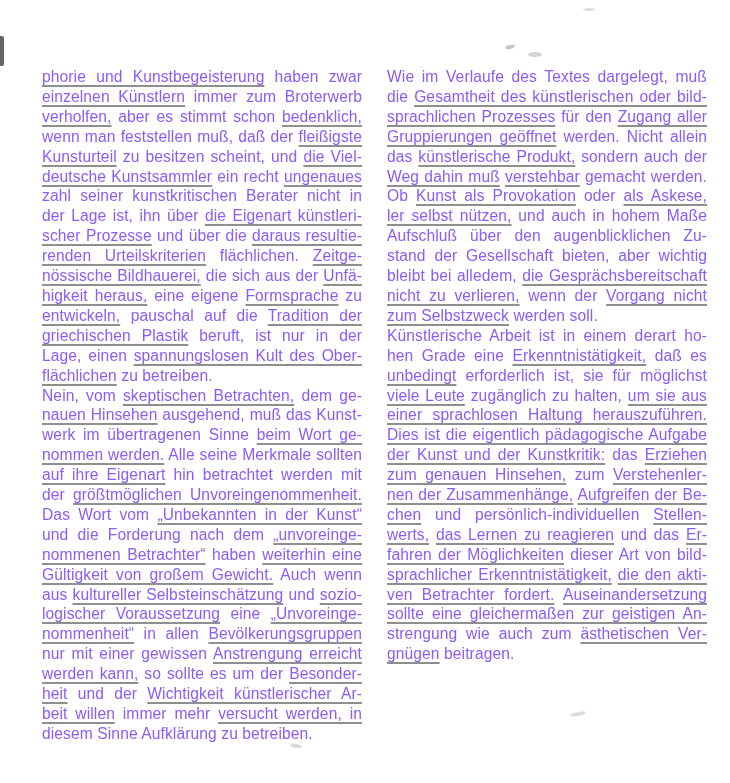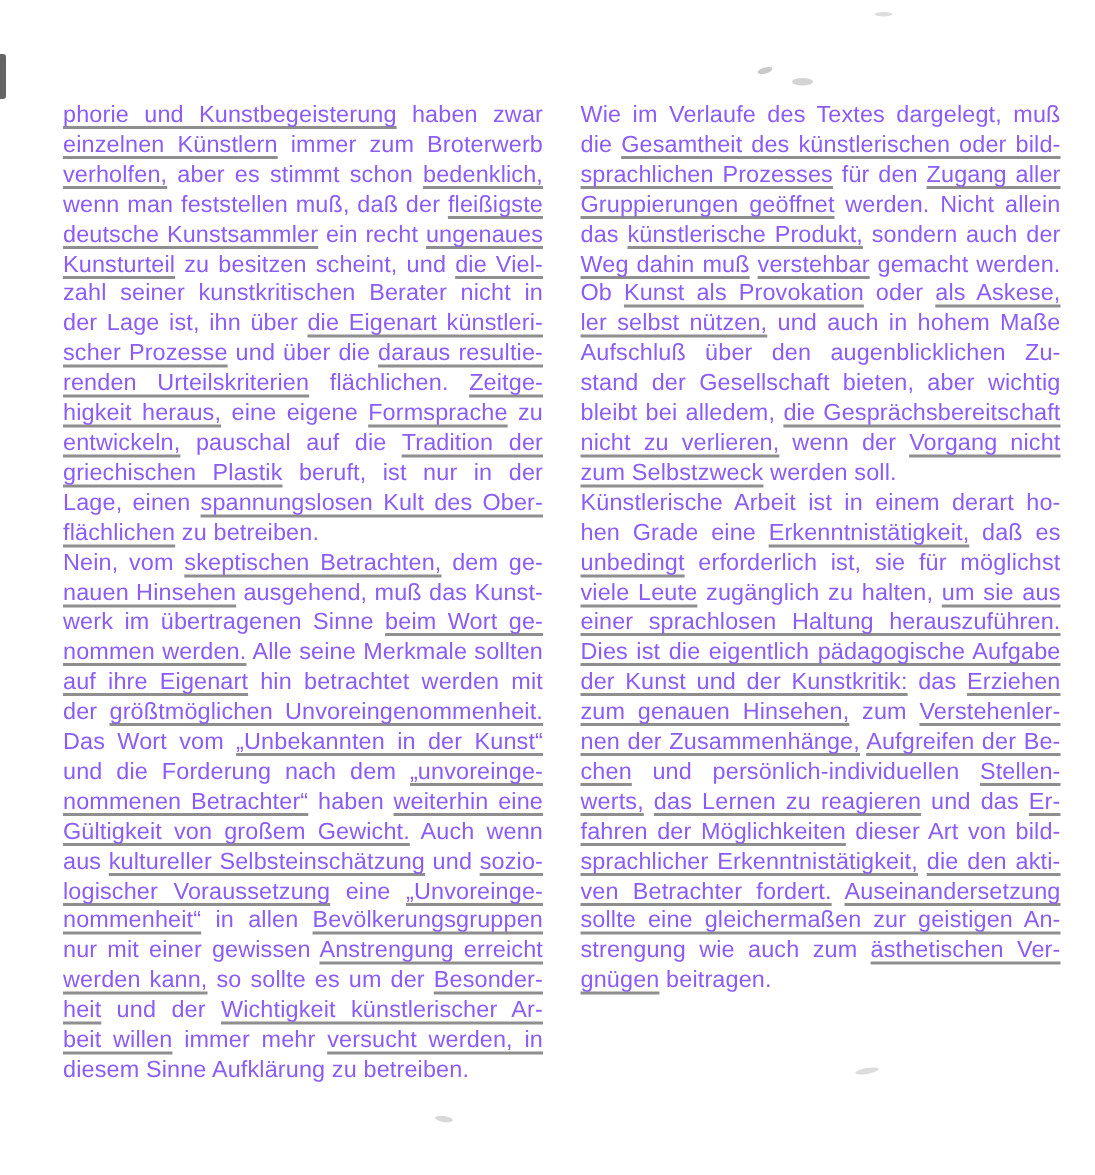--- a/index.html
+++ b/index.html
@@ -92,26 +92,27 @@
   <div class="artifact speck-3"></div>
   <div class="artifact speck-4"></div>
   <div class="artifact speck-5"></div>
 
   <div class="columns">
     <div class="column">
         <div class="line"><span class="u">phorie und Kunstbegeisterung</span><span class=""> haben zwar</span></div>
         <div class="line"><span class="u">einzelnen Künstlern</span><span class=""> immer zum Broterwerb</span></div>
         <div class="line"><span class="u">verholfen,</span><span class=""> aber es stimmt schon </span><span class="u">bedenklich,</span></div>
         <div class="line"><span class="">wenn man feststellen muß, daß der </span><span class="u">fleißigste</span></div>
+        <div class="line"><span class="u">Kunsturteil</span><span class=""> zu besitzen scheint, und </span><span class="u">die Viel-</span></div>
         <div class="line"><span class="u">deutsche Kunstsammler</span><span class=""> ein recht </span><span class="u">ungenaues</span></div>
-        <div class="line"><span class="u">Kunsturteil</span><span class=""> zu besitzen scheint, und </span><span class="u">die Viel-</span></div>
         <div class="line"><span class="">zahl seiner kunstkritischen Berater nicht in</span></div>
         <div class="line"><span class="">der Lage ist, ihn über </span><span class="u">die Eigenart künstleri-</span></div>
         <div class="line"><span class="u">scher Prozesse</span><span class=""> und über die </span><span class="u">daraus resultie-</span></div>
         <div class="line"><span class="u">renden Urteilskriterien</span><span class=""> flächlichen. </span><span class="u">Zeitge-</span></div>
+        <div class="line"><span class="u">nössische Bildhauerei,</span><span class=""> die sich aus der </span><span class="u">Unfä-</span></div>
         <div class="line"><span class="u">higkeit heraus,</span><span class=""> eine eigene </span><span class="u">Formsprache</span><span class=""> zu</span></div>
         <div class="line"><span class="u">entwickeln,</span><span class=""> pauschal auf die </span><span class="u">Tradition der</span></div>
         <div class="line"><span class="u">griechischen Plastik</span><span class=""> beruft, ist nur in der</span></div>
         <div class="line"><span class="">Lage, einen </span><span class="u">spannungslosen Kult des Ober-</span></div>
         <div class="line para-end"><span class="u">flächlichen</span><span class=""> zu betreiben.</span></div>
         <div class="line"><span class="">Nein, vom </span><span class="u">skeptischen Betrachten,</span><span class=""> dem ge-</span></div>
         <div class="line"><span class="u">nauen Hinsehen</span><span class=""> ausgehend, muß das Kunst-</span></div>
         <div class="line"><span class="">werk im übertragenen Sinne </span><span class="u">beim Wort ge-</span></div>
         <div class="line"><span class="u">nommen werden.</span><span class=""> Alle seine Merkmale sollten</span></div>
         <div class="line"><span class="u">auf ihre Eigenart</span><span class=""> hin betrachtet werden mit</span></div>

